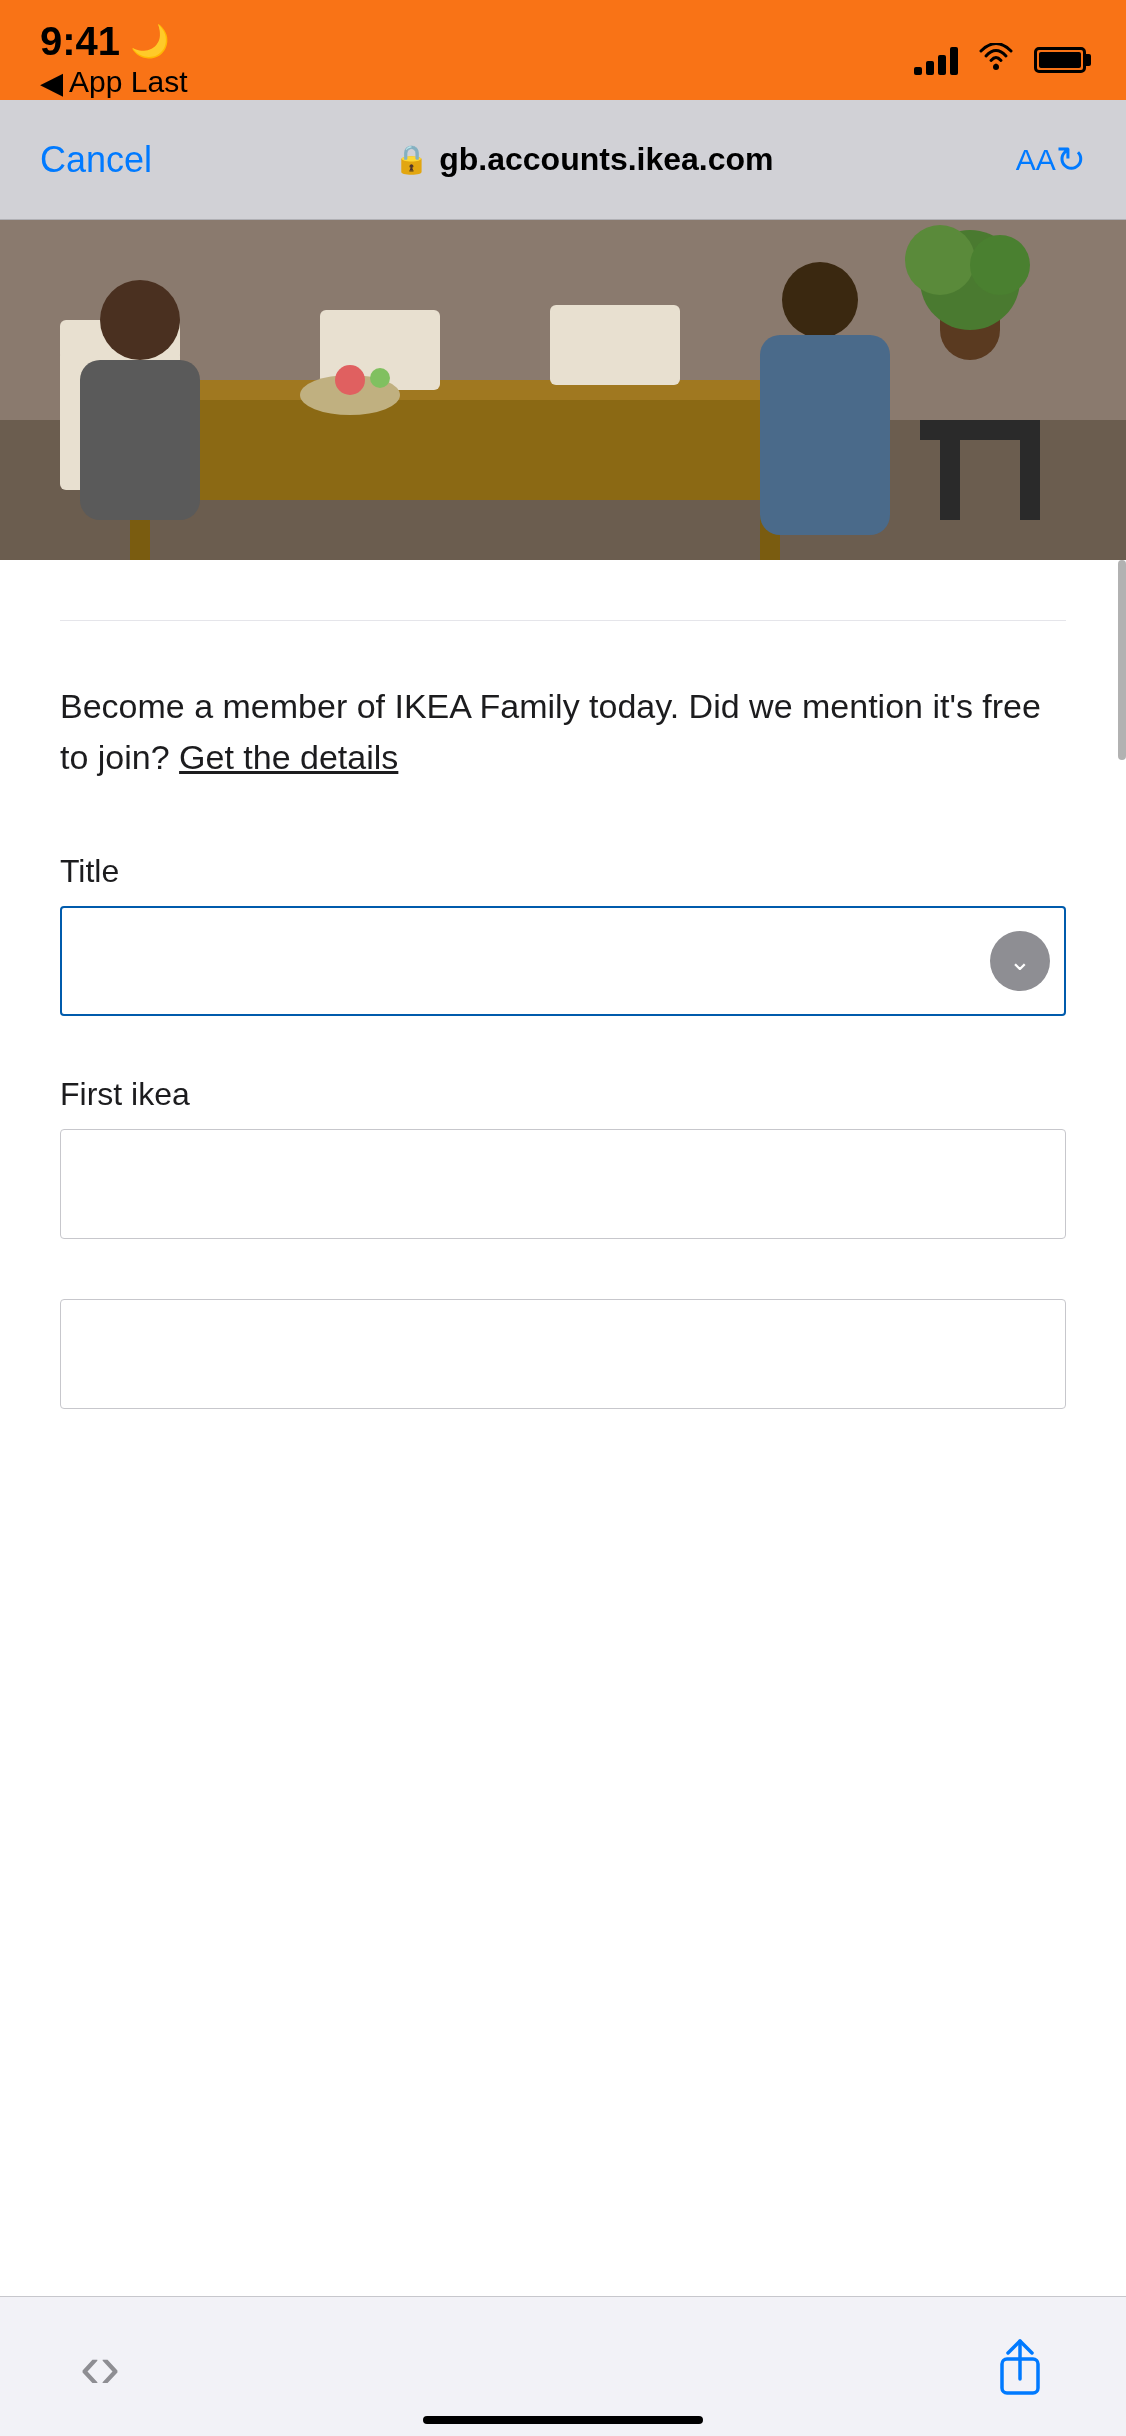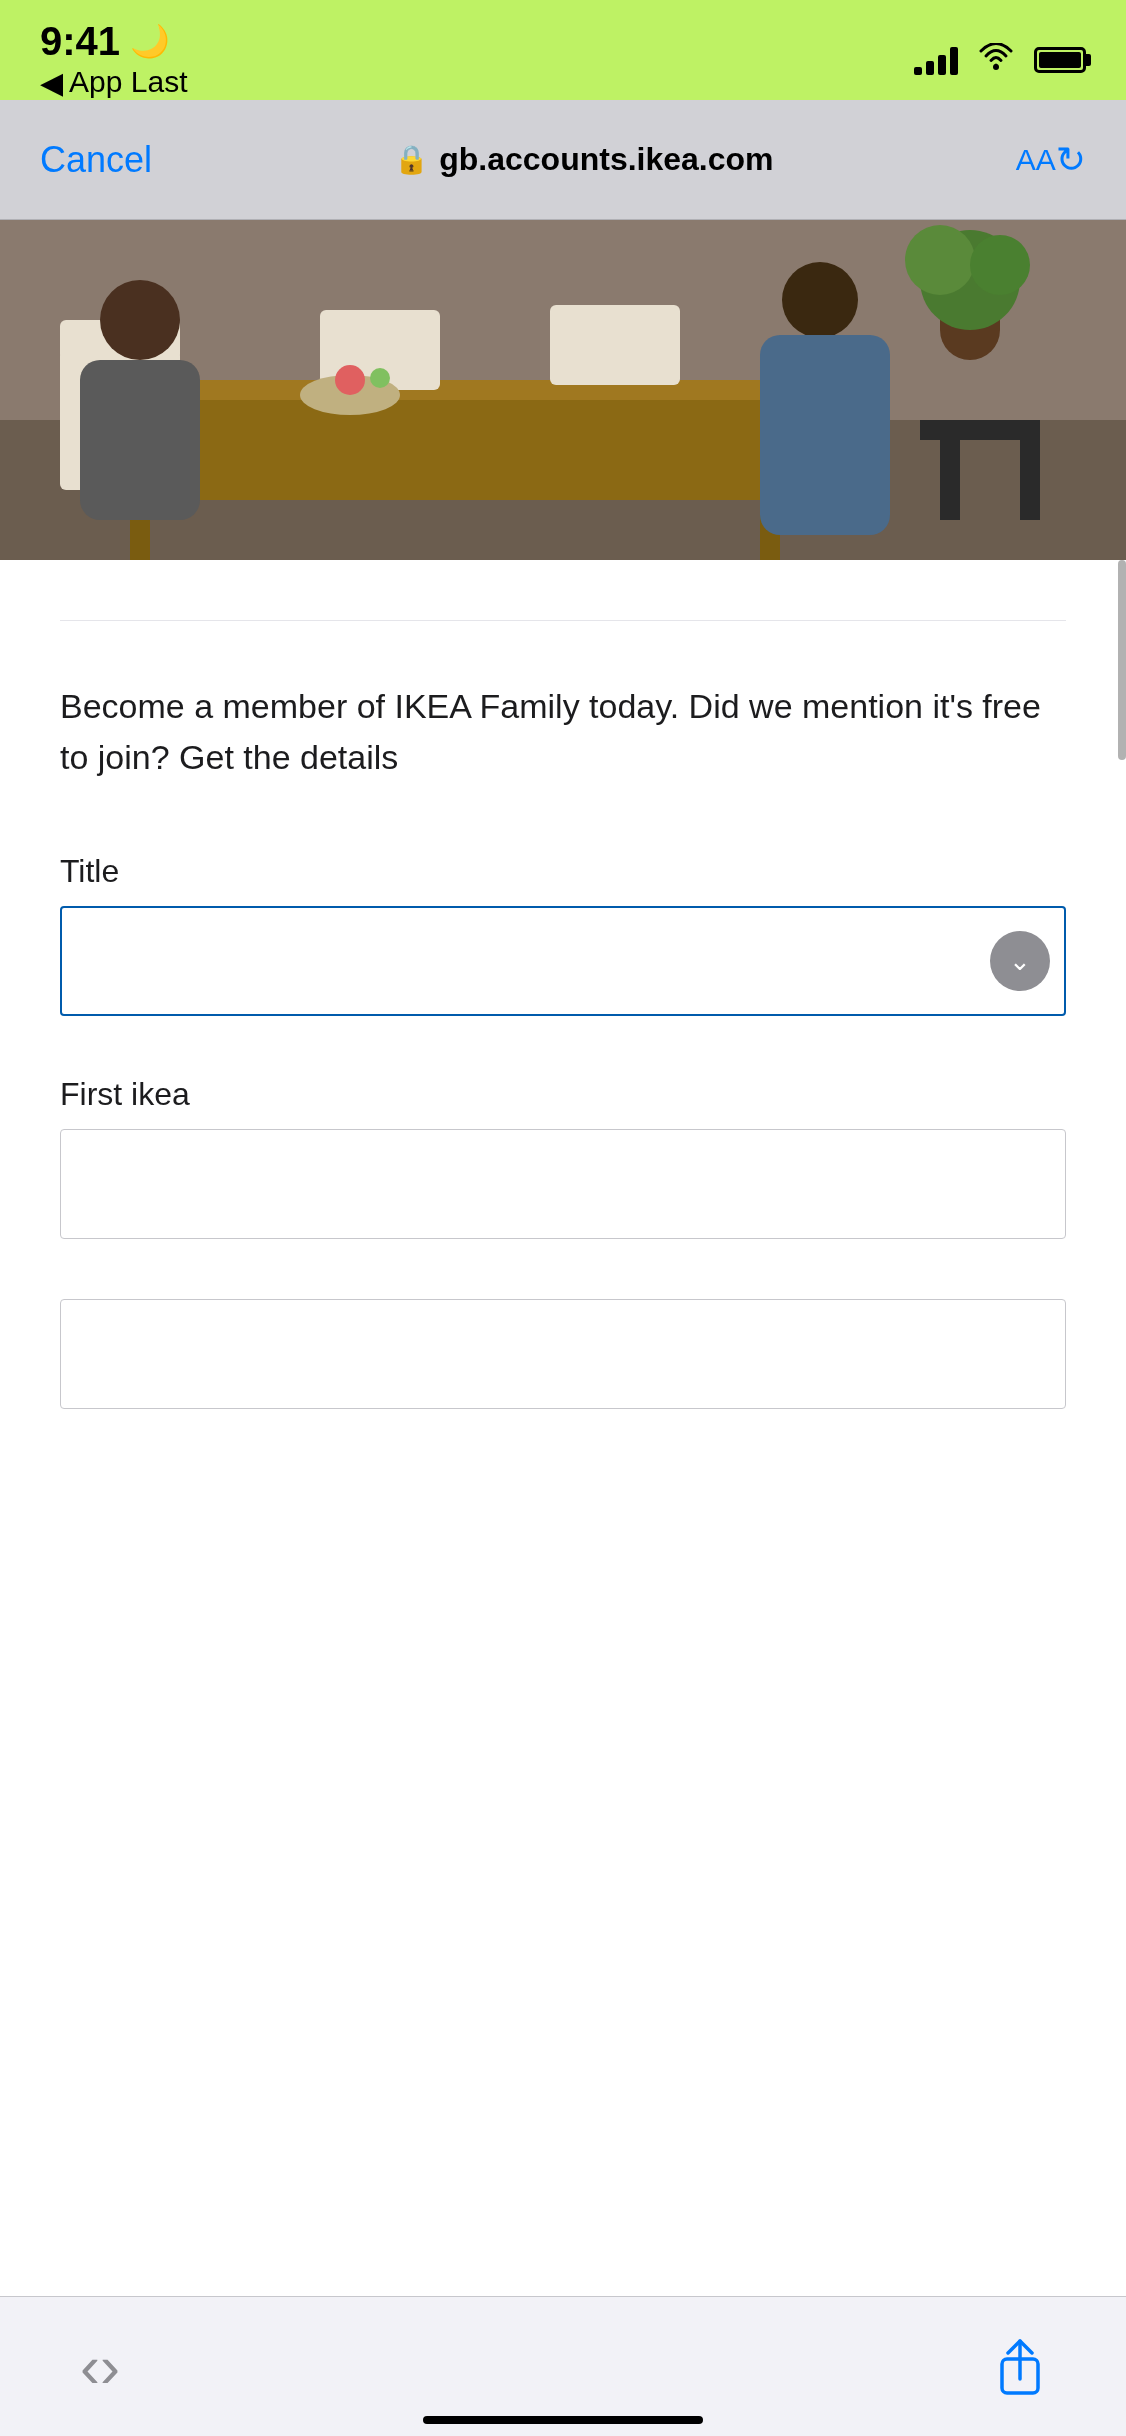--- a/index.html
+++ b/index.html
@@ -10,21 +10,21 @@
       height: 2436px;
       background: #f2f2f7;
       font-family: -apple-system, 'SF Pro Text', 'Helvetica Neue', sans-serif;
       overflow: hidden;
       position: relative;
     }
 
     
     .status-bar {
       height: 100px;
-      background: #bef264;
+      background: #f97316;
       display: flex;
       align-items: center;
       justify-content: space-between;
       padding: 20px 40px 0 40px;
     }
 
     .status-left {
       display: flex;
       flex-direction: column;
       gap: 4px;
@@ -198,20 +198,21 @@
     }
 
     .intro-text {
       font-size: 34px;
       color: #1c1c1e;
       line-height: 1.5;
       margin-bottom: 70px;
     }
 
     .intro-text .link {
+      text-decoration: underline;
       color: #1c1c1e;
     }
 
     
     .form-group {
       margin-bottom: 60px;
     }
 
     .form-label {
       font-size: 32px;

